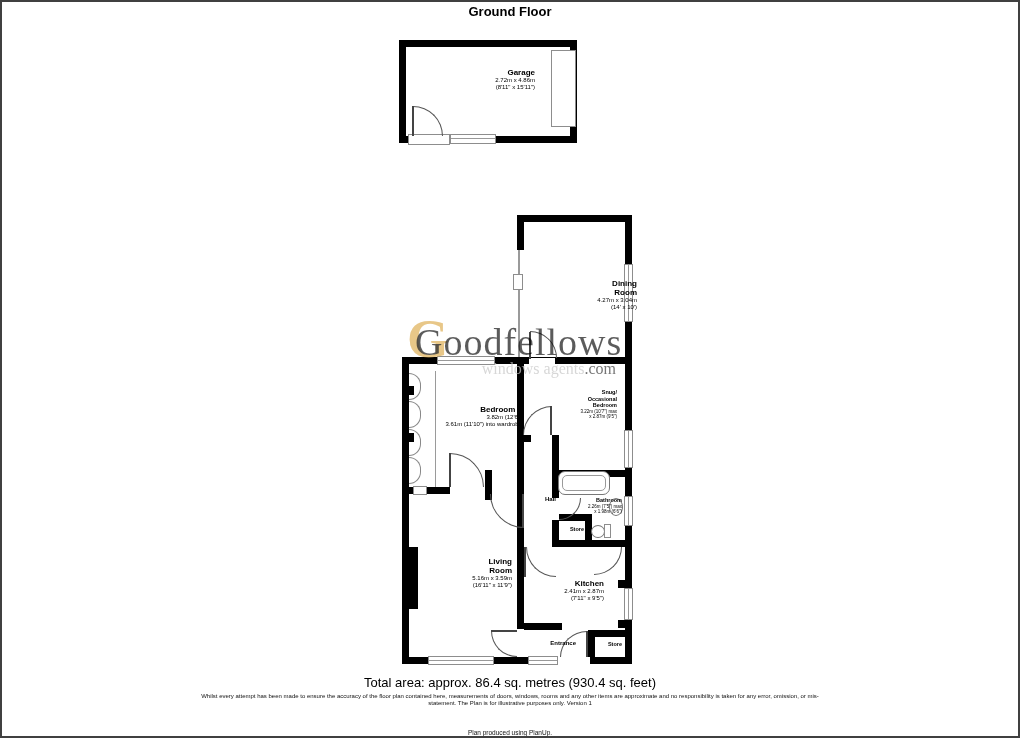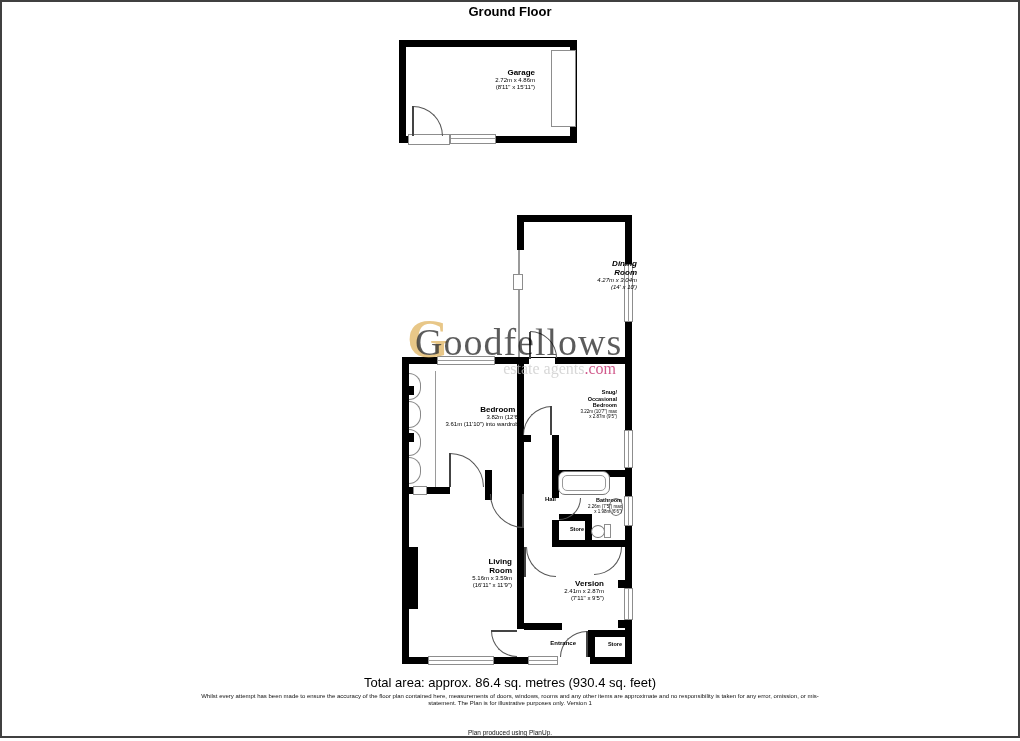--- a/index.html
+++ b/index.html
@@ -28,21 +28,21 @@
   .sd{font-size:4.5px;line-height:5.5px;}
   .tag{font-weight:bold;font-size:6px;line-height:7px;}
   #title{position:absolute;left:0;top:2px;width:100%;text-align:center;font-size:13px;font-weight:bold;}
   #total{position:absolute;left:0;top:673px;width:100%;text-align:center;font-size:13px;}
   #disc{position:absolute;left:0;top:691px;width:100%;text-align:center;font-size:6px;line-height:7px;color:#111;}
   #credit{position:absolute;left:0;top:727px;width:100%;text-align:center;font-size:6.5px;color:#111;}
   #wm{position:absolute;left:403px;top:312px;width:215px;height:64px;opacity:.8;pointer-events:none;font-family:"Liberation Serif",serif;}
   #wm .gold-g{position:absolute;left:2px;top:-6px;font-size:54px;color:#ddad52;opacity:.85;font-weight:bold;}
   #wm .name{position:absolute;left:10px;top:6px;font-size:38px;color:#000000;opacity:.8;letter-spacing:1px;}
   #wm .tl{position:absolute;right:4px;bottom:0;font-size:16px;color:#c8c8c8;opacity:.9;}
-  #wm .tl .tld{color:#be185d;margin-top:20px;}
+  #wm .tl .tld{color:#404040;margin-top:20px;}
 </style>
 </head>
 <body>
 
 <div id="canvas">
 
   <div id="title">Ground Floor</div>
 
   <div class="wall" style="left:397px;top:38px;width:178px;height:7px"></div>
   <div class="wall" style="left:397px;top:38px;width:7px;height:103px"></div>
@@ -130,21 +130,21 @@
   <div class="scallop" style="left:407px;top:455px"></div>
   <div class="sq" style="left:403px;top:384px;width:9px;height:9px"></div>
   <div class="sq" style="left:403px;top:431px;width:9px;height:9px"></div>
   <div class="win" style="left:411px;top:484px;width:14px;height:9px"></div>
 
   <div class="tub" style="left:556px;top:469px;width:52px;height:24px"></div>
   <div class="oval" style="left:589px;top:523px;width:14px;height:13px"></div>
   <div class="win" style="left:602px;top:522px;width:7px;height:14px"></div>
   <div class="oval" style="left:607px;top:496px;width:14px;height:18px"></div>
 
-  <div class="lbl" style="left:531px;top:257px;width:104px;font-style:italic;">
+  <div class="lbl" style="left:531px;top:277px;width:104px;">
     <div class="rn">Dining</div>
     <div class="rn">Room</div>
     <div class="rd">4.27m x 3.04m</div>
     <div class="rd">(14' x 10')</div>
   </div>
 
   <div class="lbl" style="left:408px;top:403px;width:112px;">
     <div class="rn">Bedroom 3</div>
     <div class="rd">3.82m (12'6")</div>
     <div class="rd">3.61m (11'10") into wardrobe</div>
@@ -170,34 +170,34 @@
   </div>
 
   <div class="lbl" style="left:410px;top:555px;width:100px;">
     <div class="rn">Living</div>
     <div class="rn">Room</div>
     <div class="rd">5.16m x 3.59m</div>
     <div class="rd">(16'11" x 11'9")</div>
   </div>
 
   <div class="lbl" style="left:530px;top:577px;width:72px;">
-    <div class="rn">Version</div>
+    <div class="rn">Kitchen</div>
     <div class="rd">2.41m x 2.87m</div>
     <div class="rd">(7'11" x 9'5")</div>
   </div>
 
   <div class="lbl tag" style="left:530px;top:638px;width:44px;">Entrance</div>
   <div class="lbl" style="left:592px;top:639px;width:28px;">
     <div class="sn">Store</div>
   </div>
 
   <div id="wm">
     <div class="gold-g">G</div>
     <div class="name">Goodfellows</div>
-    <div class="tl"><span>estate agents</span><span class="tld">.com</span></div>
+    <div class="tl"><span>windows agents</span><span class="tld">.com</span></div>
   </div>
 
   <div id="total">Total area: approx. 86.4 sq. metres (930.4 sq. feet)</div>
   <div id="disc">
     <div>Whilst every attempt has been made to ensure the accuracy of the floor plan contained here, measurements of doors, windows, rooms and any other items are approximate and no responsibility is taken for any error, omission, or mis-</div>
     <div>statement. The Plan is for illustrative purposes only. Version 1</div>
   </div>
   <div id="credit">Plan produced using PlanUp.</div>
 
 </div>

